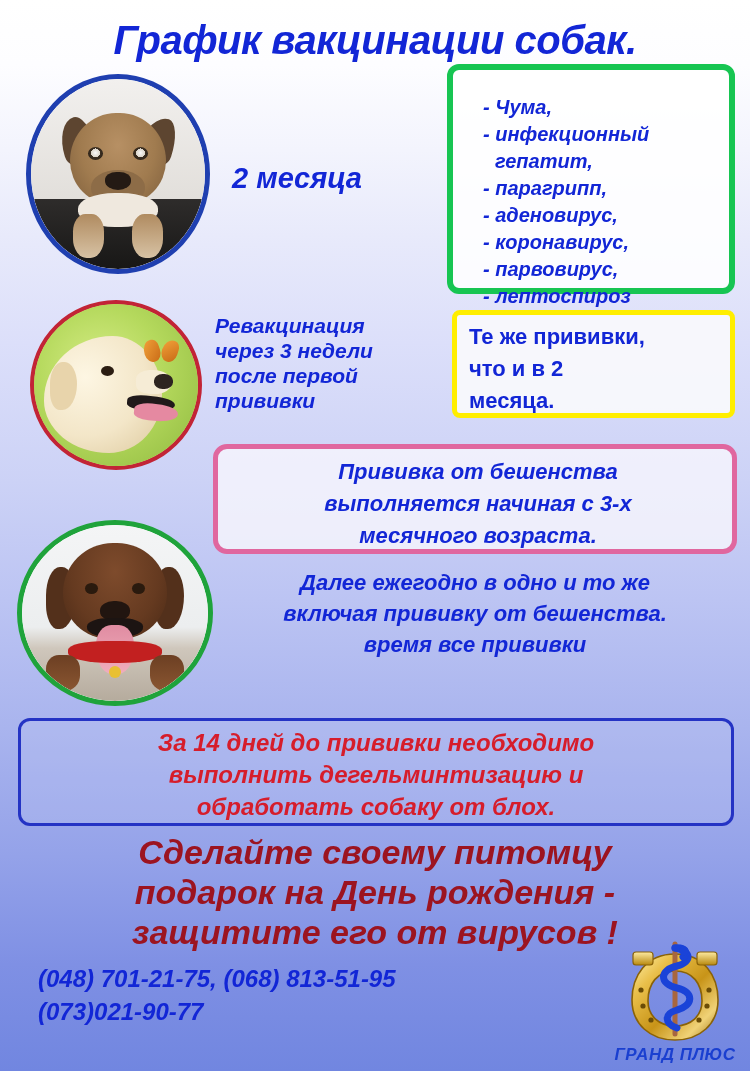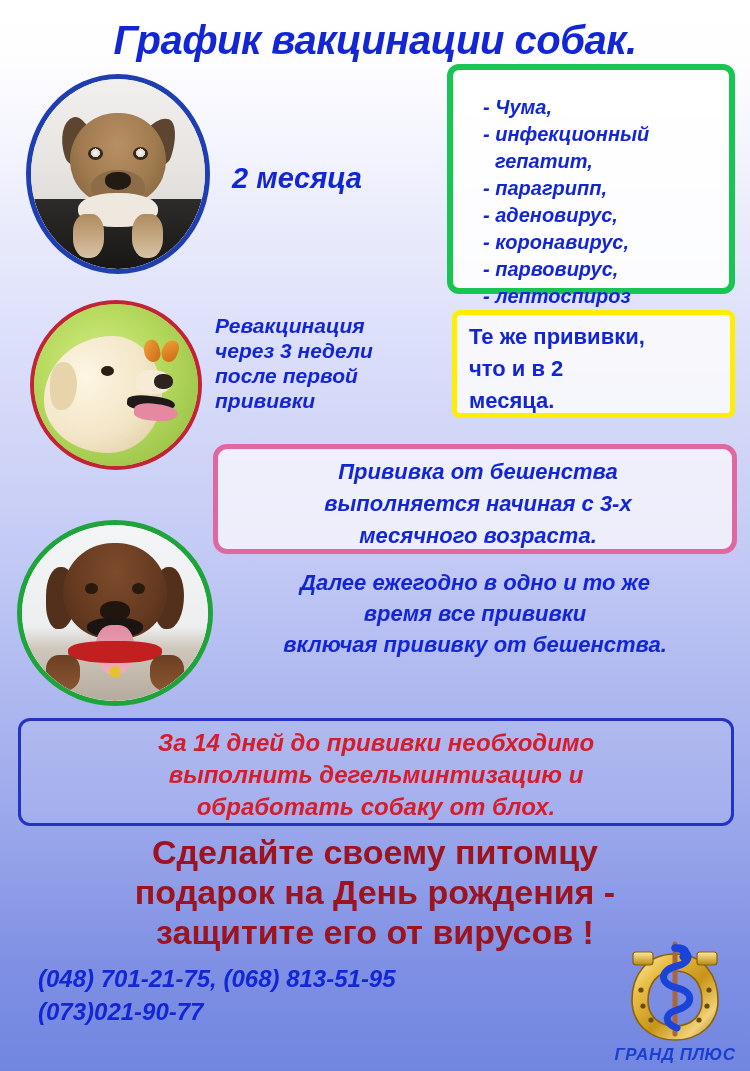--- a/index.html
+++ b/index.html
@@ -439,20 +439,21 @@
   #cta {
     position: absolute;
     left: 0;
     top: 832px;
     width: 750px;
     text-align: center;
   }
   #cta div {
     font-size: 34px;
     font-weight: bold;
+    font-style: italic;
     color: #9c1420;
     line-height: 40px;
     white-space: nowrap;
   }
 
   #phones {
     position: absolute;
     left: 38px;
     top: 962px;
     font-size: 24px;
@@ -574,22 +575,22 @@
   </div>
 
   <div class="box" id="rabies-box">
     <div>Прививка от бешенства</div>
     <div>выполняется начиная с 3-х</div>
     <div>месячного возраста.</div>
   </div>
 
   <div id="annual-text">
     <div>Далее  ежегодно в одно и то же</div>
+    <div>включая прививку от бешенства.</div>
     <div>время все прививки</div>
-    <div>включая прививку от бешенства.</div>
   </div>
 
   <div class="box" id="deworm-box">
     <div>За 14 дней до прививки необходимо</div>
     <div>выполнить дегельминтизацию и</div>
     <div>обработать собаку от блох.</div>
   </div>
 
   <div id="cta">
     <div>Сделайте своему питомцу</div>

